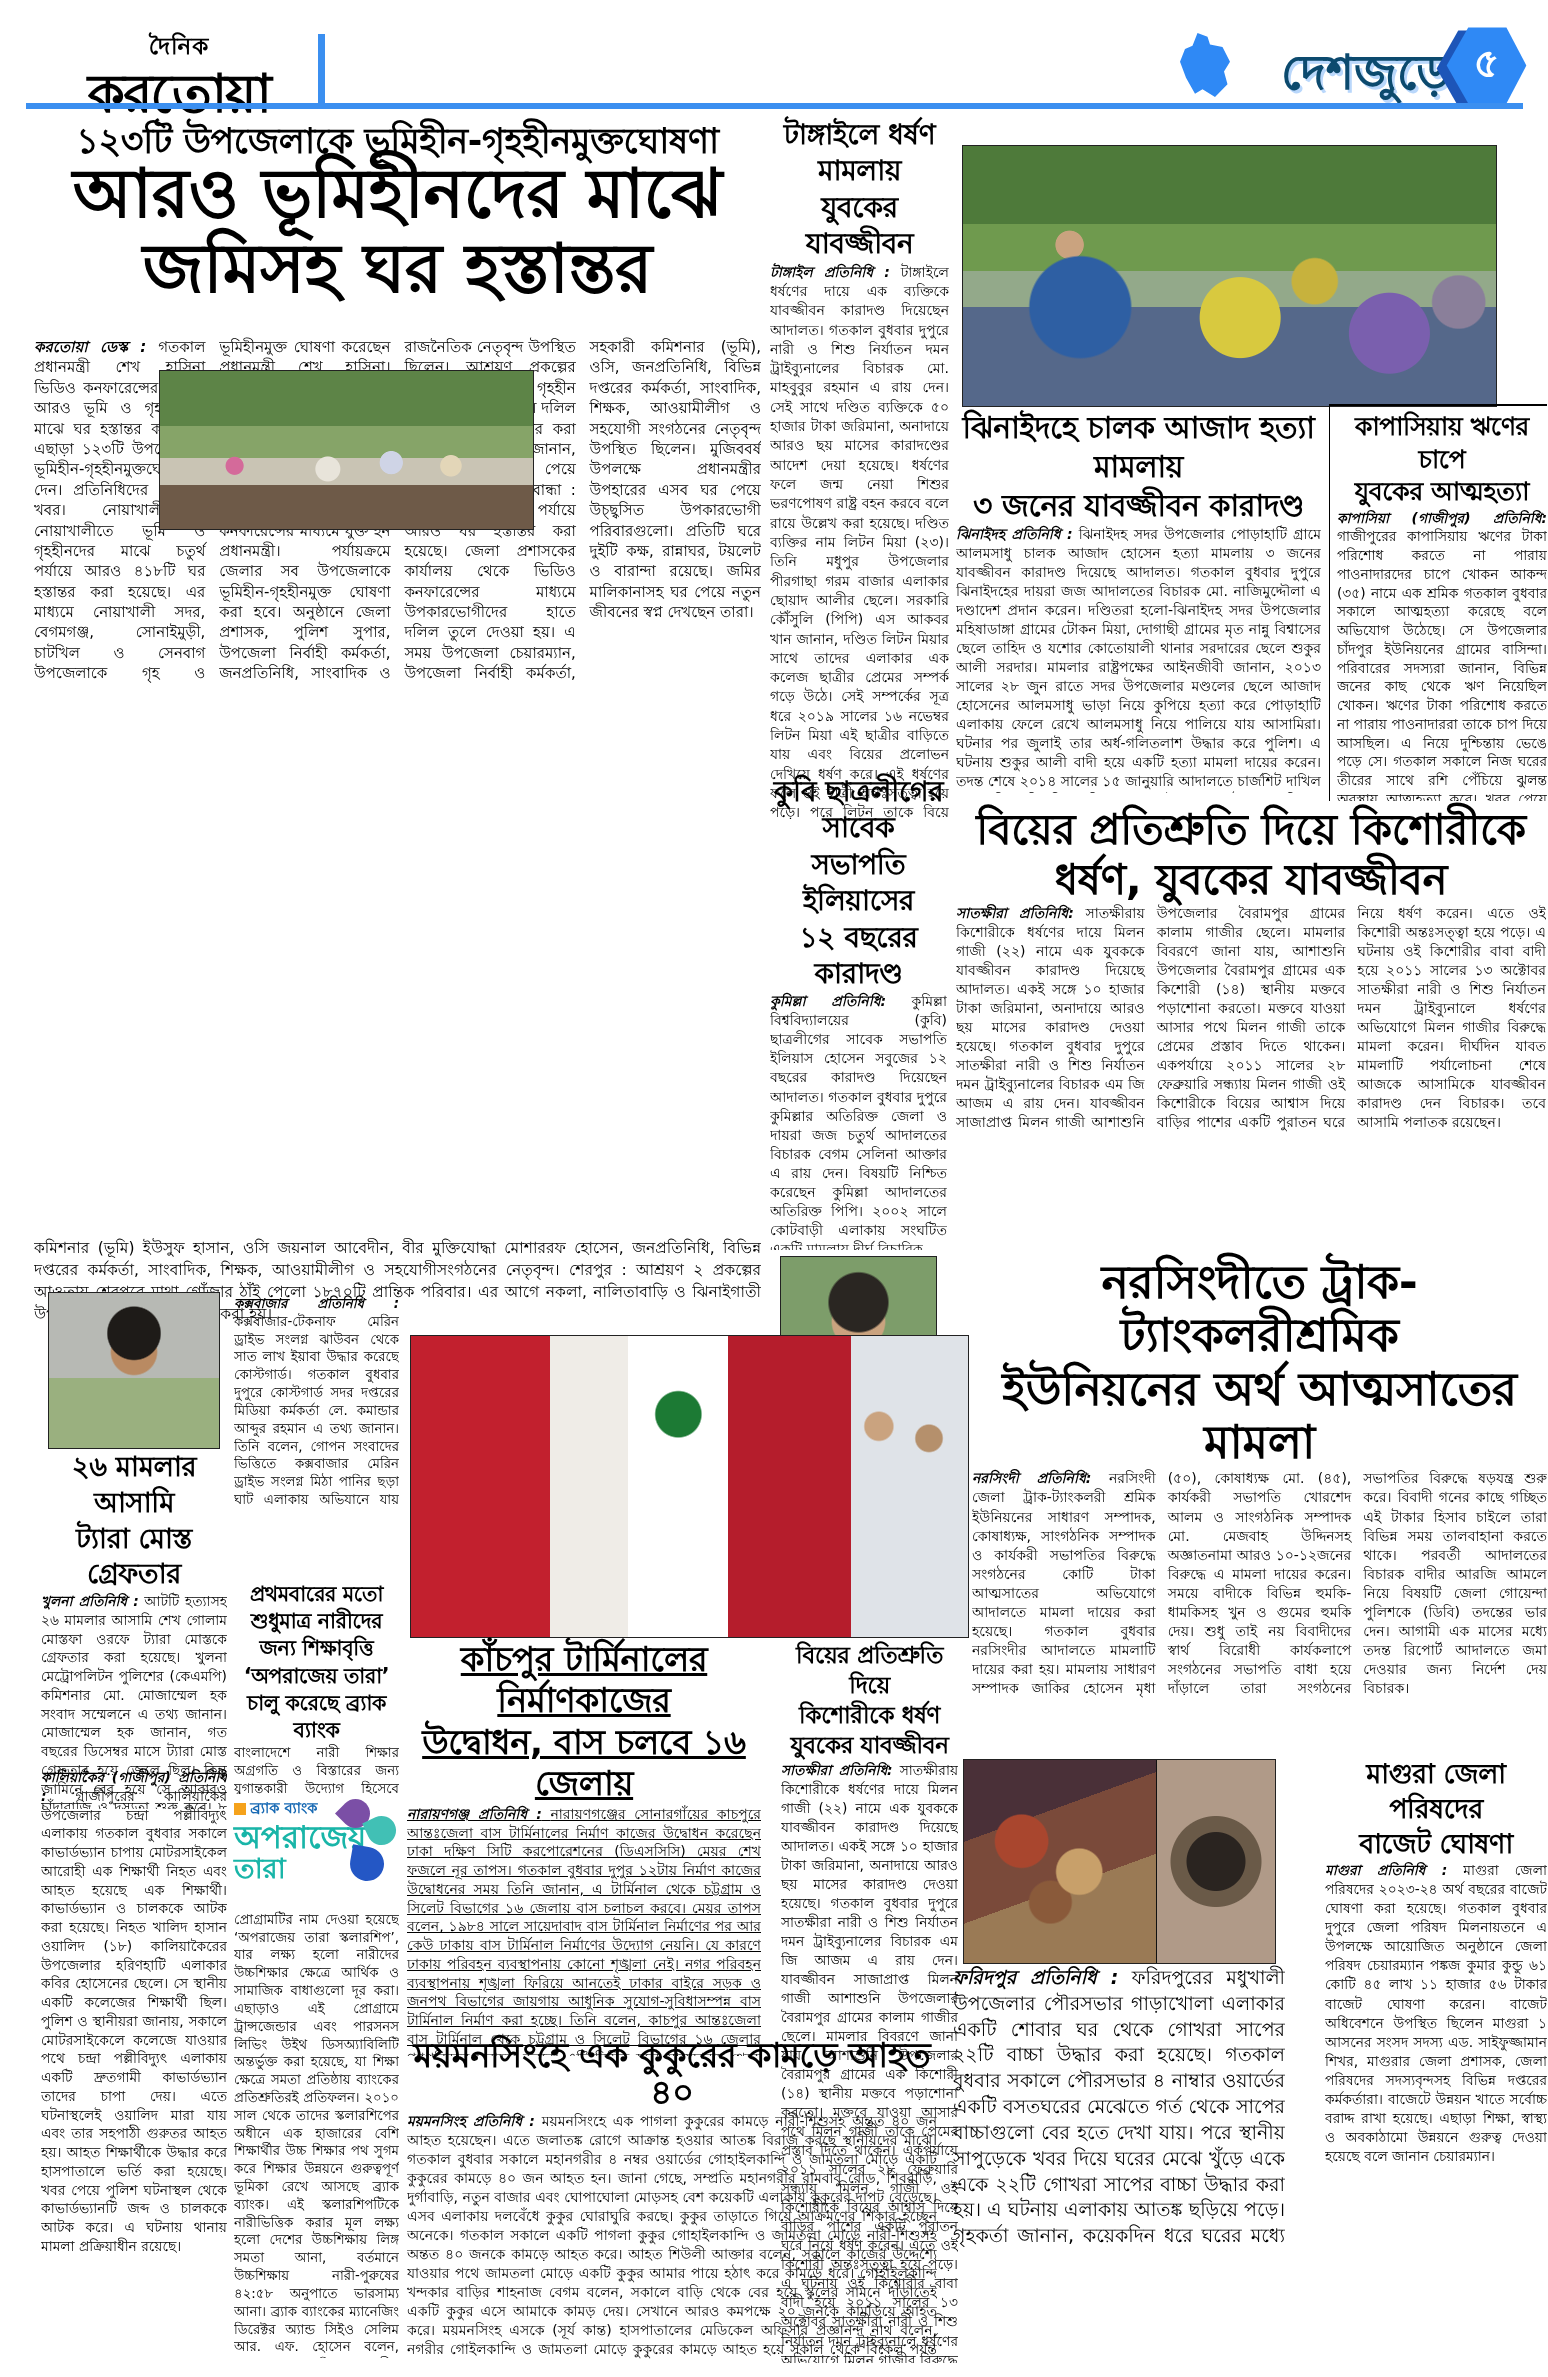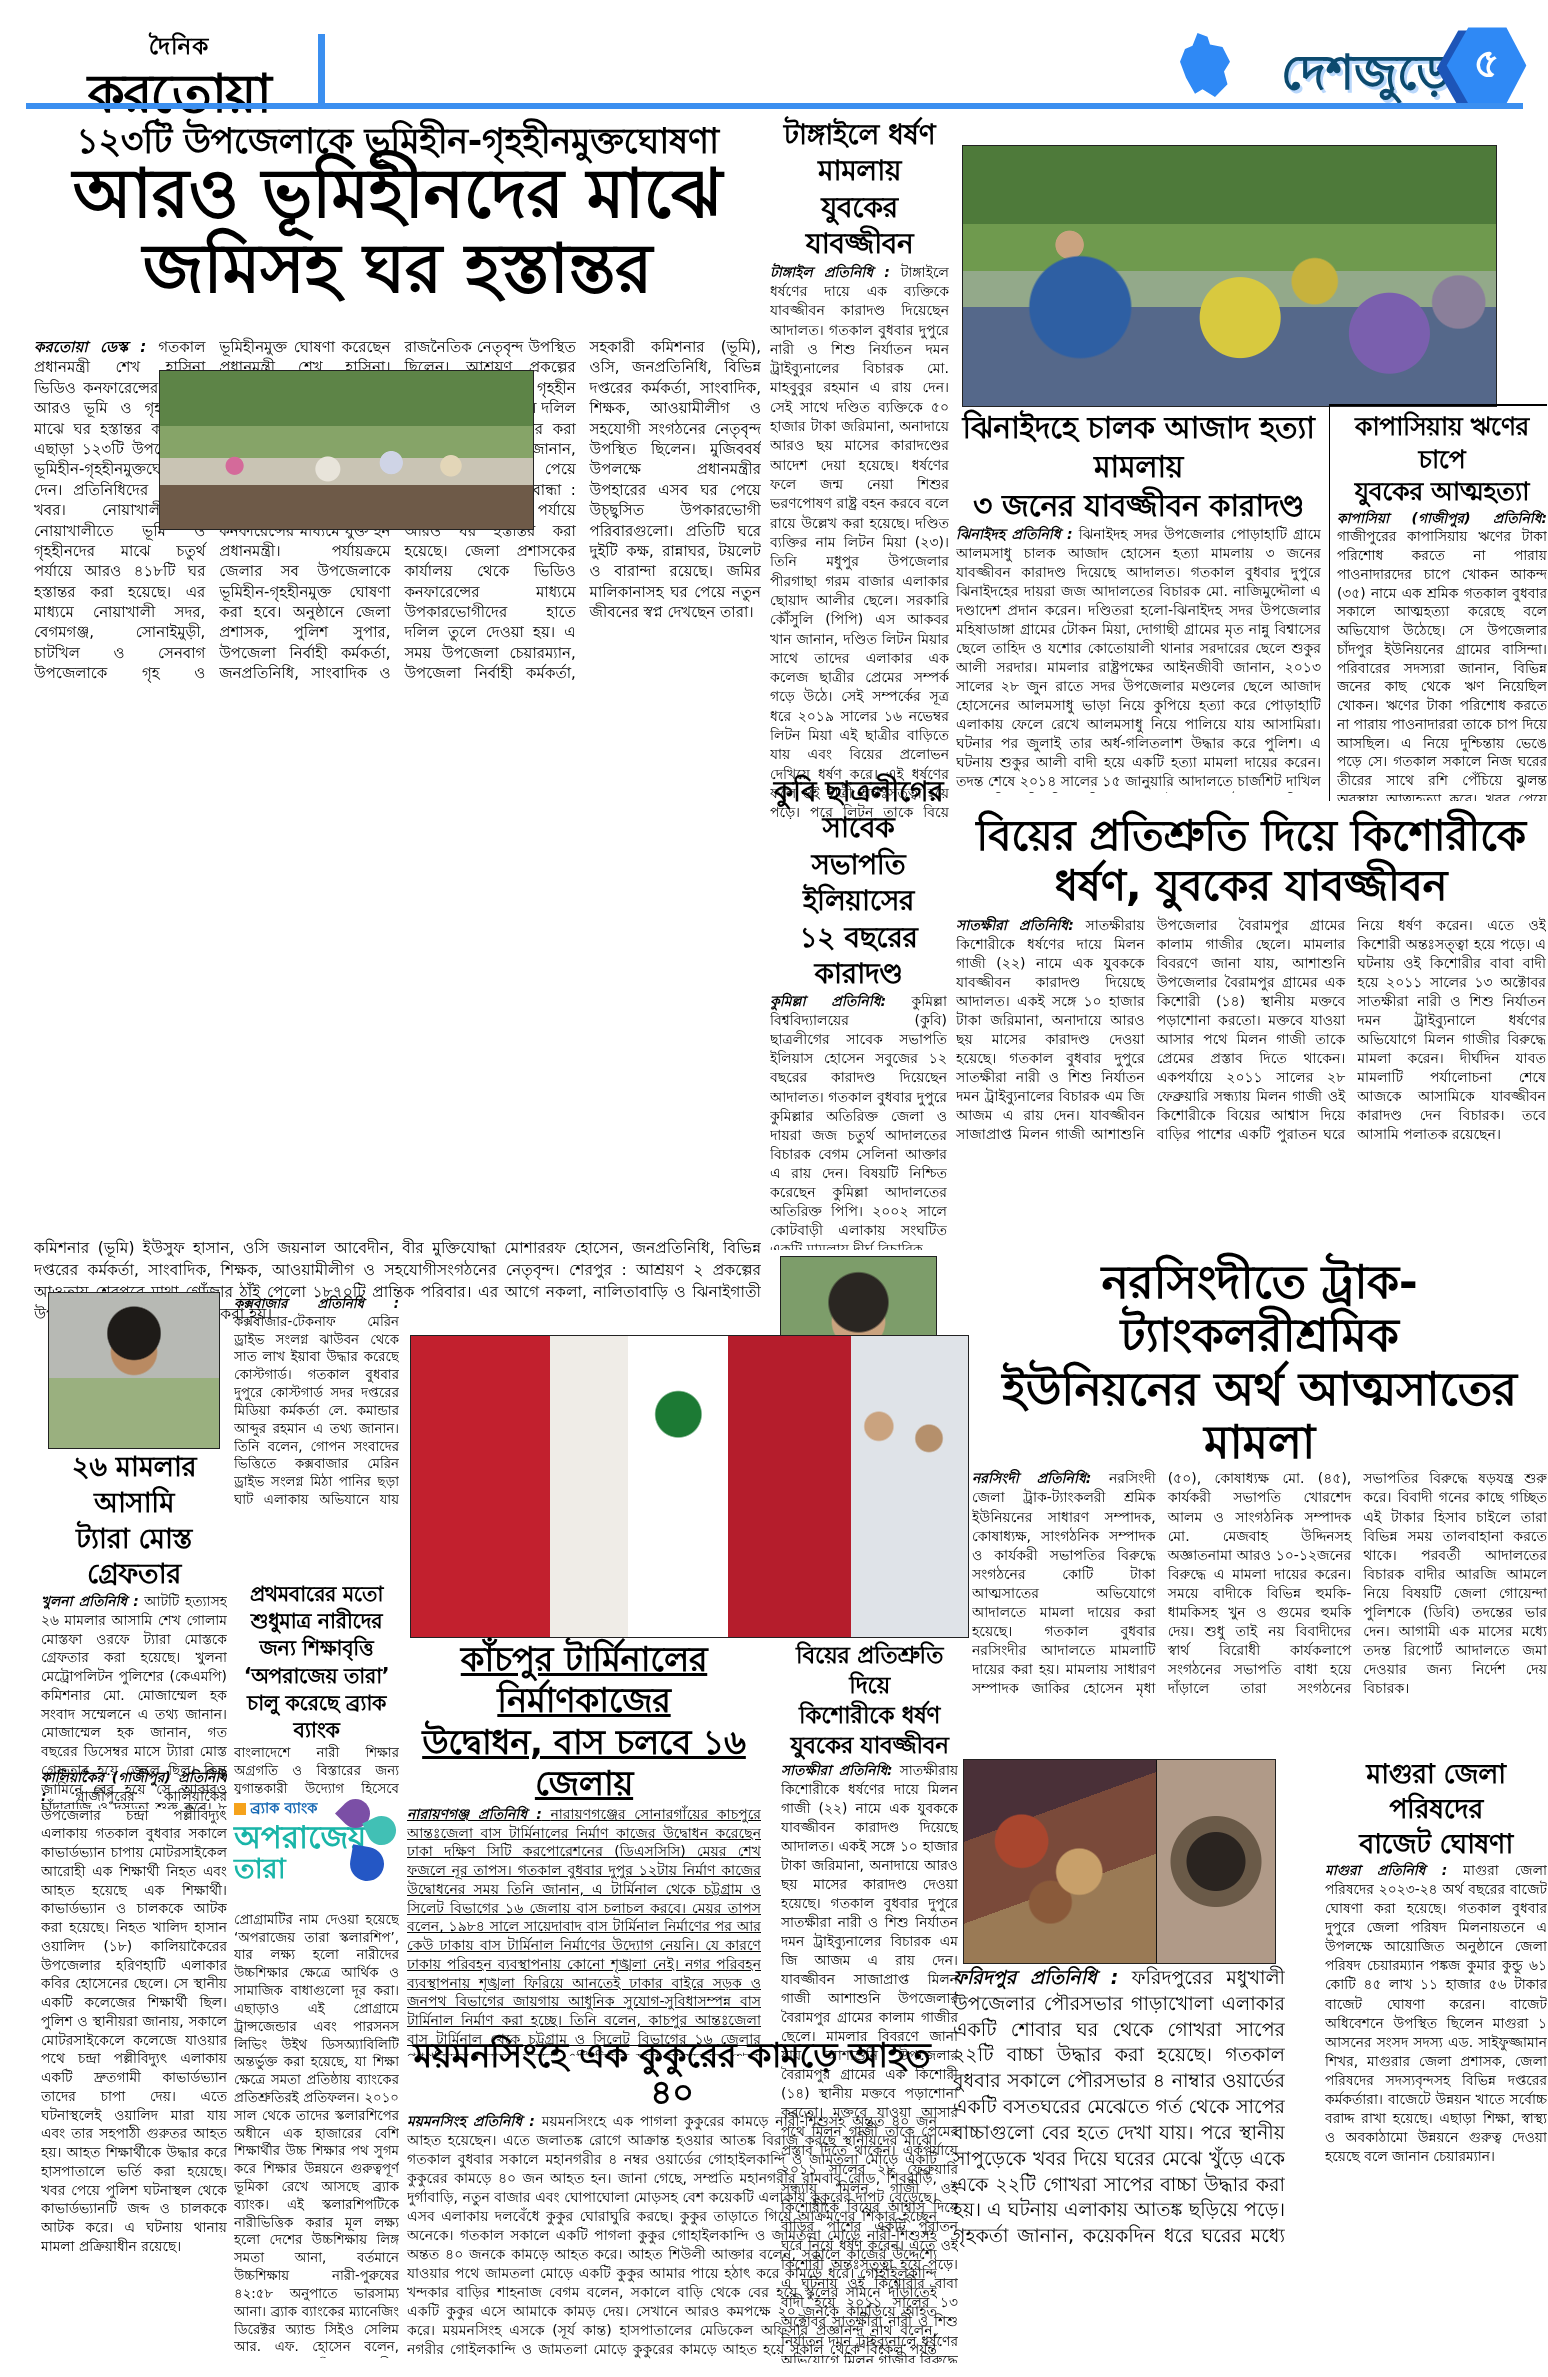--- a/index.html
+++ b/index.html
@@ -198,21 +198,21 @@
   <section class="abs" id="st-kubi">
     <h2 class="hl" style="margin:0;">কুবি ছাত্রলীগের সাবেক
 সভাপতি ইলিয়াসের
 ১২ বছরের কারাদণ্ড</h2>
     <p class="body-t b1" style="margin:0;"><b class="byline">কুমিল্লা প্রতিনিধি:</b> <span>কুমিল্লা বিশ্ববিদ্যালয়ের (কুবি) ছাত্রলীগের সাবেক সভাপতি ইলিয়াস হোসেন সবুজের ১২ বছরের কারাদণ্ড দিয়েছেন আদালত। গতকাল বুধবার দুপুরে কুমিল্লার অতিরিক্ত জেলা ও দায়রা জজ চতুর্থ আদালতের বিচারক বেগম সেলিনা আক্তার এ রায় দেন। বিষয়টি নিশ্চিত করেছেন কুমিল্লা আদালতের অতিরিক্ত পিপি। ২০০২ সালে কোটবাড়ী এলাকায় সংঘটিত একটি মামলায় দীর্ঘ বিচারিক</span></p>
     <div class="photo" id="kubi-photo"></div>
     <p class="body-t b2" style="margin:0;">প্রক্রিয়া শেষে এ রায় ঘোষণা করা হয়। রায় ঘোষণার সময় আসামি আদালতে উপস্থিত ছিলেন। রায়ের পর আসামিকে কারাগারে পাঠানো হয়। রায়ে আসামিকে জরিমানাও করা হয়েছে বলে জানান আদালত সংশ্লিষ্টরা।</p>
   </section>
 
   <section class="abs" id="st-satkhira">
-    <h2 class="hl" style="margin:6px;">বিয়ের প্রতিশ্রুতি দিয়ে কিশোরীকে
+    <h2 class="hl" style="margin:0;">বিয়ের প্রতিশ্রুতি দিয়ে কিশোরীকে
 ধর্ষণ, যুবকের যাবজ্জীবন</h2>
     <p class="body-t" style="margin:0;"><b class="byline">সাতক্ষীরা প্রতিনিধি:</b> <span>সাতক্ষীরায় কিশোরীকে ধর্ষণের দায়ে মিলন গাজী (২২) নামে এক যুবককে যাবজ্জীবন কারাদণ্ড দিয়েছে আদালত। একই সঙ্গে ১০ হাজার টাকা জরিমানা, অনাদায়ে আরও ছয় মাসের কারাদণ্ড দেওয়া হয়েছে। গতকাল বুধবার দুপুরে সাতক্ষীরা নারী ও শিশু নির্যাতন দমন ট্রাইব্যুনালের বিচারক এম জি আজম এ রায় দেন। যাবজ্জীবন সাজাপ্রাপ্ত মিলন গাজী আশাশুনি উপজেলার বৈরামপুর গ্রামের কালাম গাজীর ছেলে। মামলার বিবরণে জানা যায়, আশাশুনি উপজেলার বৈরামপুর গ্রামের এক কিশোরী (১৪) স্থানীয় মক্তবে পড়াশোনা করতো। মক্তবে যাওয়া আসার পথে মিলন গাজী তাকে প্রেমের প্রস্তাব দিতে থাকেন। একপর্যায়ে ২০১১ সালের ২৮ ফেব্রুয়ারি সন্ধ্যায় মিলন গাজী ওই কিশোরীকে বিয়ের আশ্বাস দিয়ে বাড়ির পাশের একটি পুরাতন ঘরে নিয়ে ধর্ষণ করেন। এতে ওই কিশোরী অন্তঃসত্ত্বা হয়ে পড়ে। এ ঘটনায় ওই কিশোরীর বাবা বাদী হয়ে ২০১১ সালের ১৩ অক্টোবর সাতক্ষীরা নারী ও শিশু নির্যাতন দমন ট্রাইব্যুনালে ধর্ষণের অভিযোগে মিলন গাজীর বিরুদ্ধে মামলা করেন। দীর্ঘদিন যাবত মামলাটি পর্যালোচনা শেষে আজকে আসামিকে যাবজ্জীবন কারাদণ্ড দেন বিচারক। তবে আসামি পলাতক রয়েছেন।</span></p>
   </section>
 
   <section class="abs" id="st-narsingdi">
     <h2 class="hl" style="margin:0;">নরসিংদীতে ট্রাক-ট্যাংকলরীশ্রমিক
 ইউনিয়নের অর্থ আত্মসাতের মামলা</h2>
     <p class="body-t" style="margin:0;"><b class="byline">নরসিংদী প্রতিনিধি:</b> <span>নরসিংদী জেলা ট্রাক-ট্যাংকলরী শ্রমিক ইউনিয়নের সাধারণ সম্পাদক, কোষাধ্যক্ষ, সাংগঠনিক সম্পাদক ও কার্যকরী সভাপতির বিরুদ্ধে সংগঠনের কোটি টাকা আত্মসাতের অভিযোগে আদালতে মামলা দায়ের করা হয়েছে। গতকাল বুধবার নরসিংদীর আদালতে মামলাটি দায়ের করা হয়। মামলায় সাধারণ সম্পাদক জাকির হোসেন মৃধা (৫০), কোষাধ্যক্ষ মো. (৪৫), কার্যকরী সভাপতি খোরশেদ আলম ও সাংগঠনিক সম্পাদক মো. মেজবাহ উদ্দিনসহ অজ্ঞাতনামা আরও ১০-১২জনের বিরুদ্ধে এ মামলা দায়ের করেন। সময়ে বাদীকে বিভিন্ন হুমকি-ধামকিসহ খুন ও গুমের হুমকি দেয়। শুধু তাই নয় বিবাদীদের স্বার্থ বিরোধী কার্যকলাপে সংগঠনের সভাপতি বাধা হয়ে দাঁড়ালে তারা সংগঠনের সভাপতির বিরুদ্ধে ষড়যন্ত্র শুরু করে। বিবাদী গনের কাছে গচ্ছিত এই টাকার হিসাব চাইলে তারা বিভিন্ন সময় তালবাহানা করতে থাকে। পরবর্তী আদালতের বিচারক বাদীর আরজি আমলে নিয়ে বিষয়টি জেলা গোয়েন্দা পুলিশকে (ডিবি) তদন্তের ভার দেন। আগামী এক মাসের মধ্যে তদন্ত রিপোর্ট আদালতে জমা দেওয়ার জন্য নির্দেশ দেয় বিচারক।</span></p>
   </section>
 

